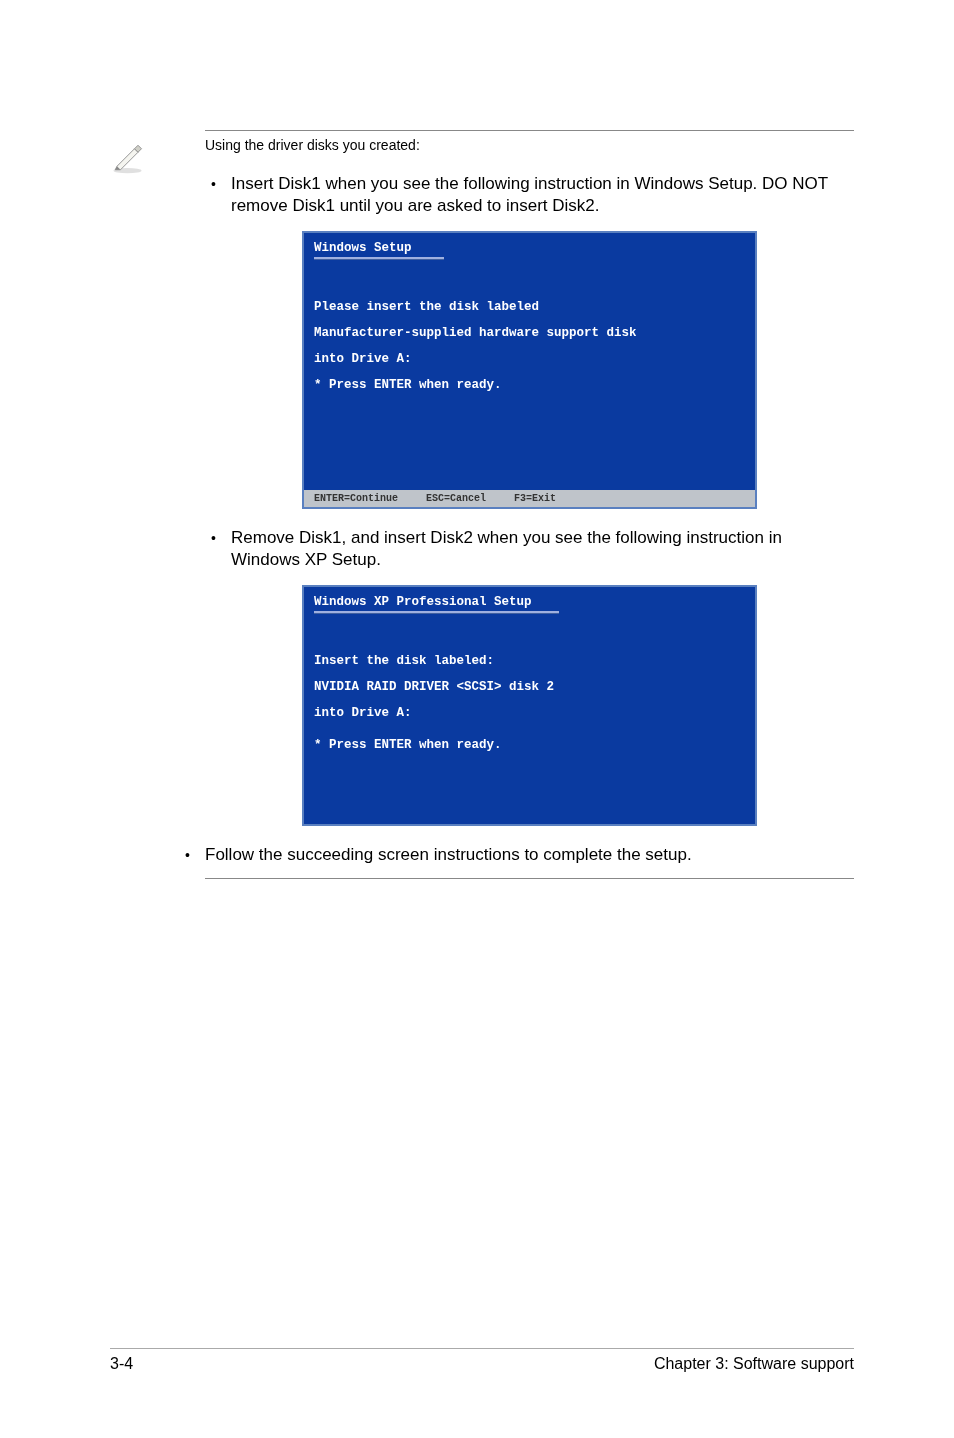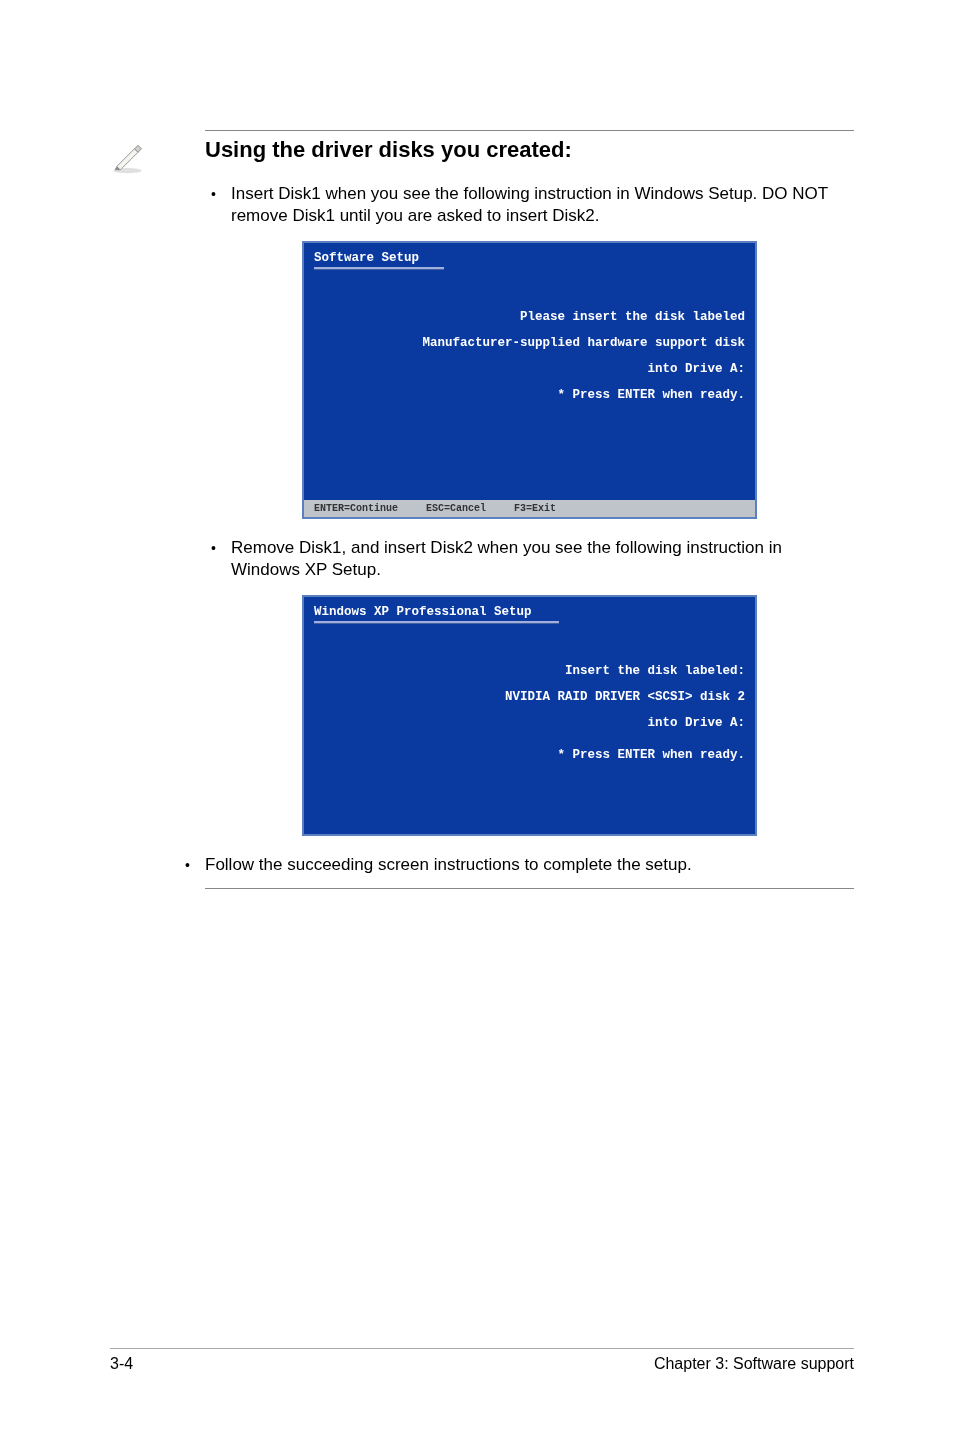--- a/index.html
+++ b/index.html
@@ -32,22 +32,22 @@
 
     .note-section {
       border-top: 1px solid #888;
       border-bottom: 1px solid #888;
       margin-left: 95px;
       padding-top: 6px;
       padding-bottom: 12px;
     }
 
     .note-heading {
-      font-weight: bold;
-      font-size: 22px;
+      font-weight: normal;
+      font-size: 14px;
       margin-bottom: 20px;
     }
 
     .bullet-row {
       display: flex;
       align-items: flex-start;
       margin-top: 2px;
     }
 
     .bullet {
@@ -96,21 +96,21 @@
 
     .terminal-underline-wide {
       height: 3px;
       border-top: 2px solid #9fb0e0;
       border-bottom: 1px solid #4060a0;
       margin-bottom: 40px;
       width: 245px;
     }
 
     .terminal-body {
-      text-align: right;
+      text-align: left;
       min-height: 190px;
     }
 
     .terminal-body p {
       margin-bottom: 12px;
     }
 
     .terminal-body .spaced {
       margin-top: 8px;
     }
@@ -156,21 +156,21 @@
   <div class="note-section">
     <div class="note-heading">Using the driver disks you created:</div>
 
     <div class="bullet-row">
       <div class="bullet">•</div>
       <div class="bullet-text">Insert Disk1 when you see the following instruction in Windows Setup. DO NOT remove Disk1 until you are asked to insert Disk2.</div>
     </div>
 
     <div class="terminal">
       <div class="terminal-inner">
-        <div class="terminal-title">Software Setup</div>
+        <div class="terminal-title">Windows Setup</div>
         <div class="terminal-underline"></div>
         <div class="terminal-body">
           <p>Please insert the disk labeled</p>
           <p>Manufacturer-supplied hardware support disk</p>
           <p>into Drive A:</p>
           <p class="spaced">*  Press ENTER when ready.</p>
         </div>
       </div>
       <div class="terminal-footer">
         <span>ENTER=Continue</span>

